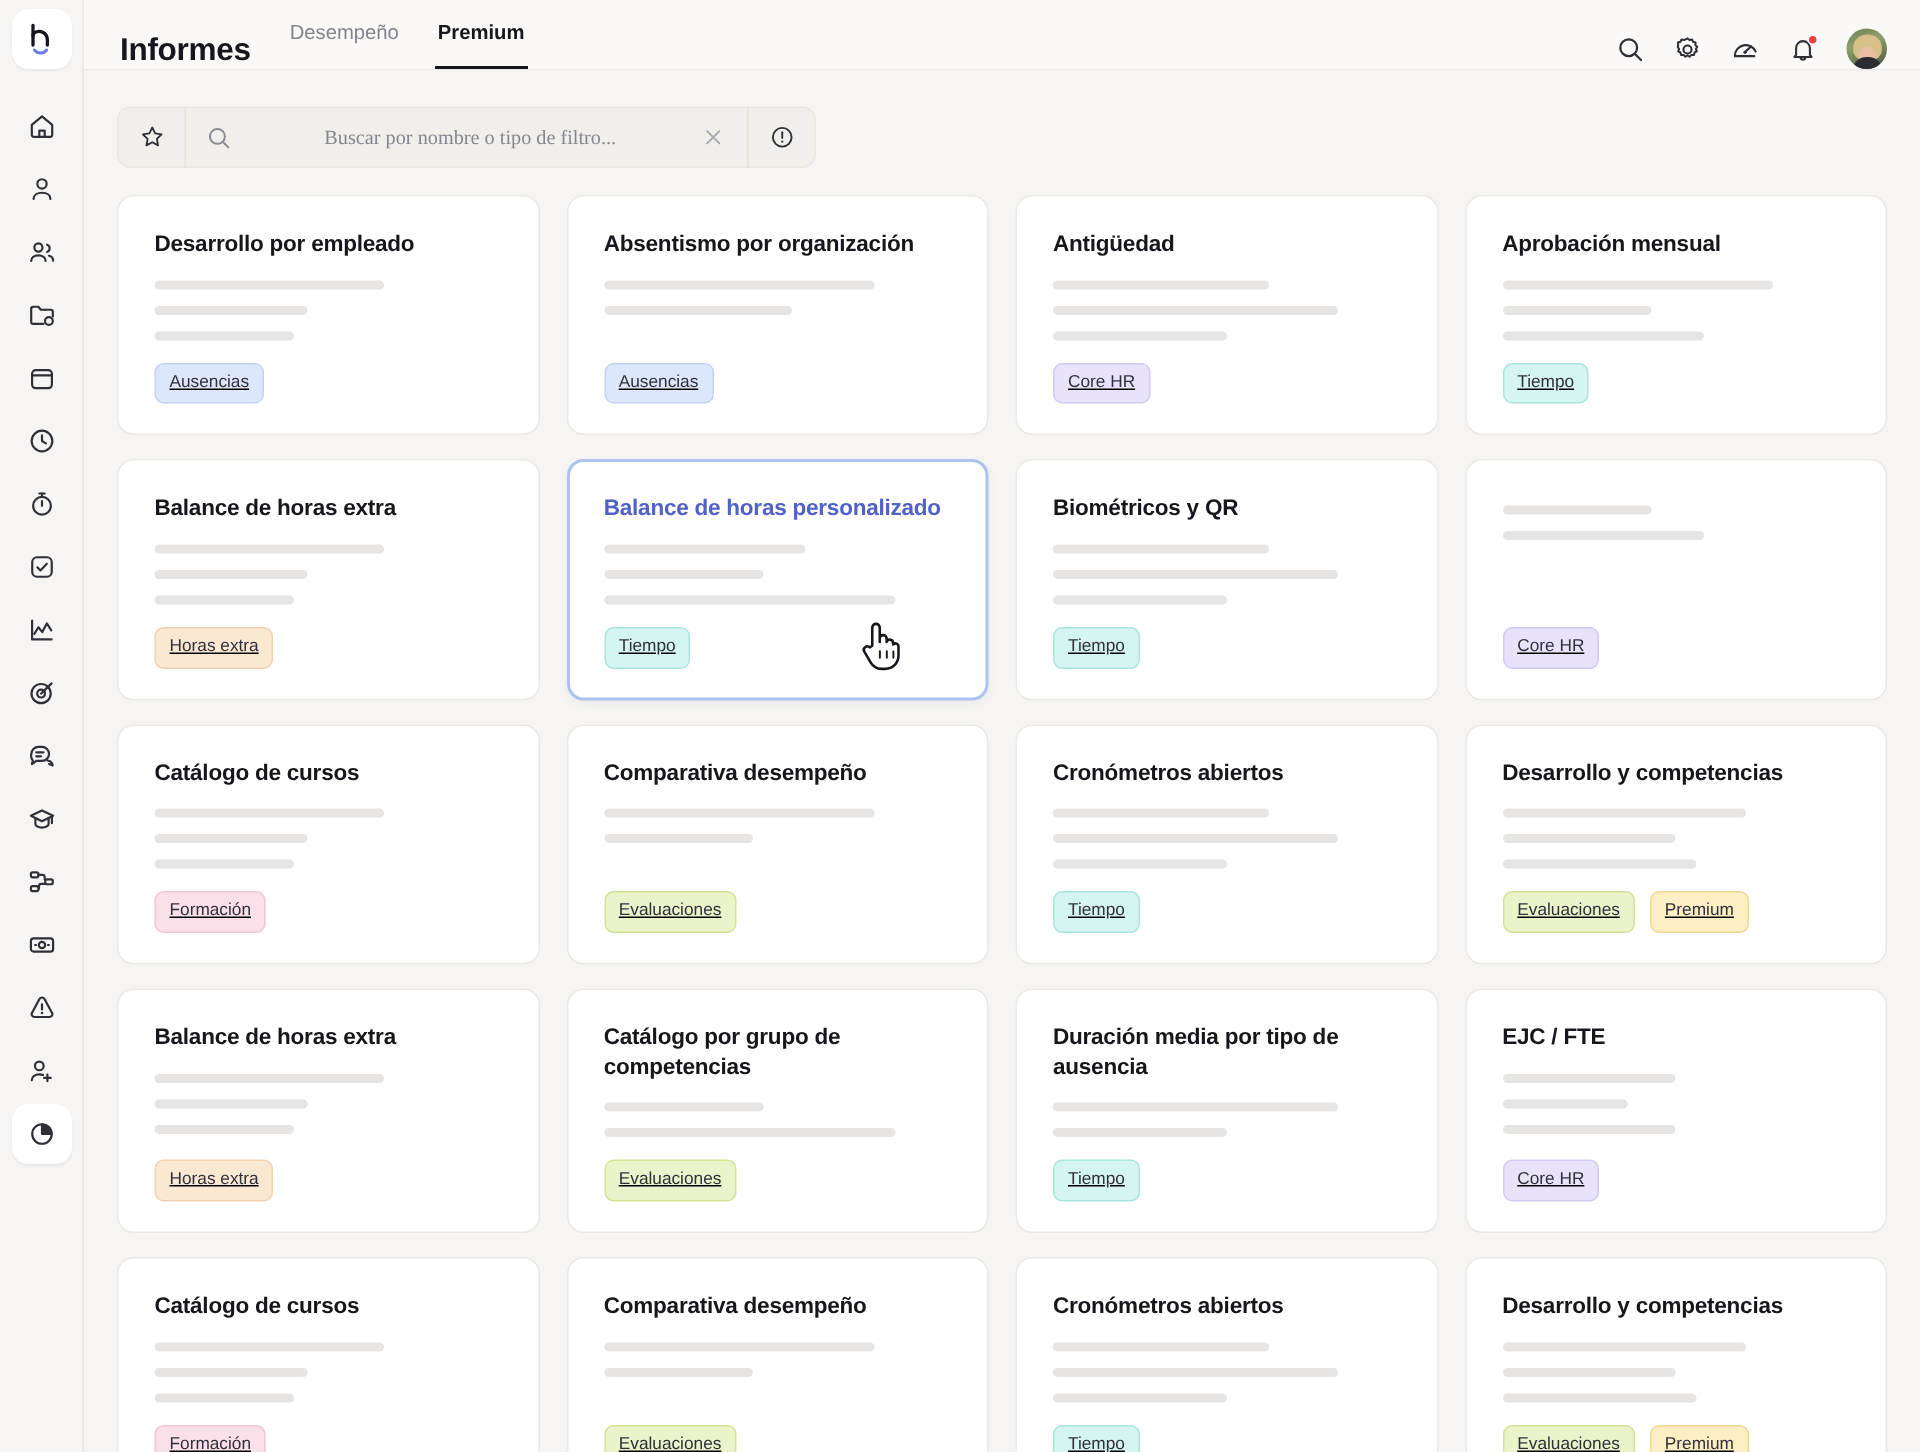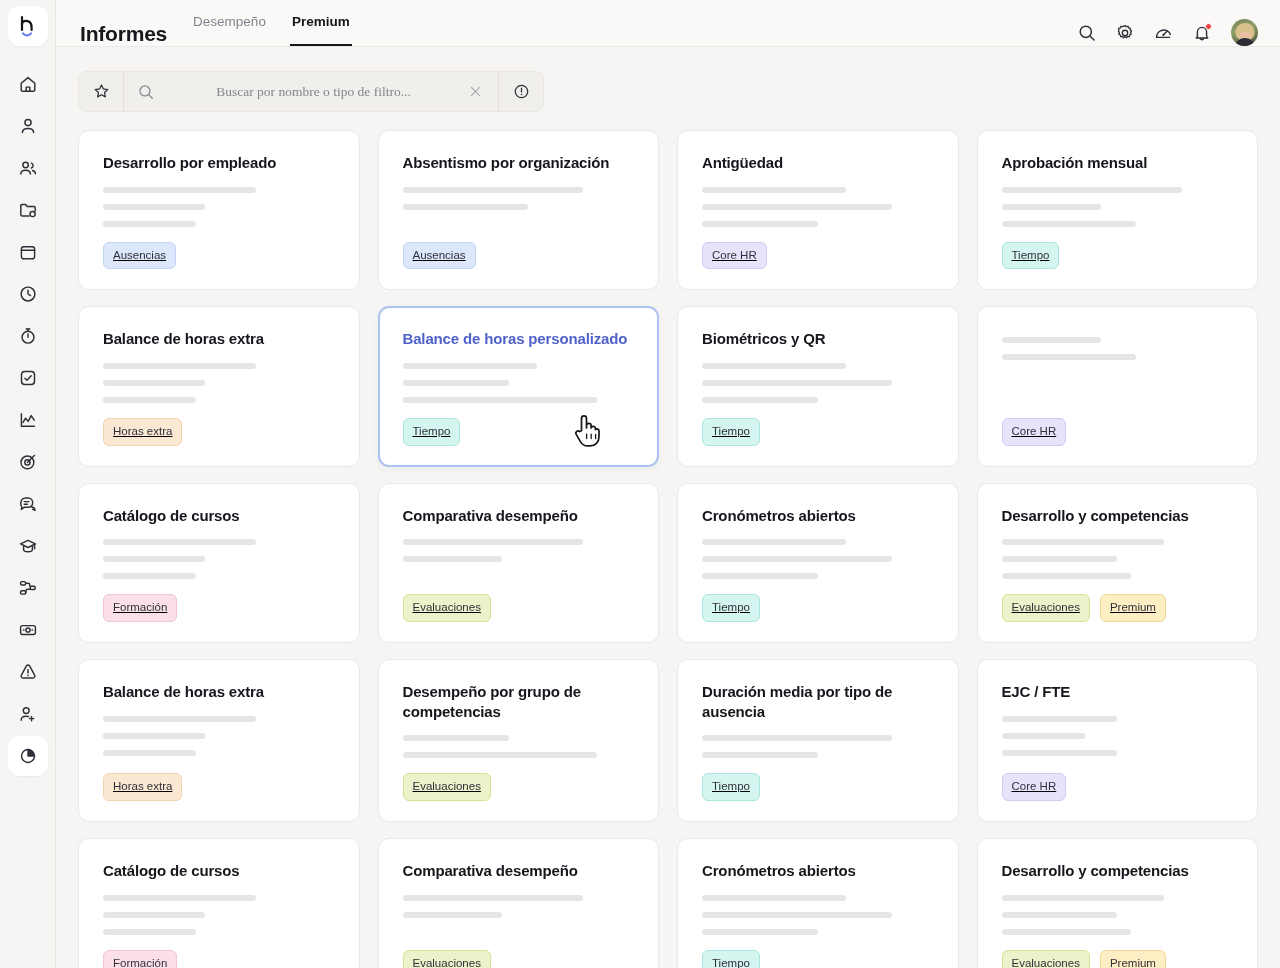--- a/index.html
+++ b/index.html
@@ -476,21 +476,21 @@
             <div class="skeleton">
               <div class="sk" style="width: 66%;"></div>
               <div class="sk" style="width: 44%;"></div>
               <div class="sk" style="width: 40%;"></div>
             </div>
             <div class="tags">
               <span class="tag" style="background: rgb(251, 232, 210); border-color: rgb(242, 210, 174); color: rgb(48, 48, 58);">Horas extra</span>
             </div>
           </div>
           <div class="card">
-            <div class="card-title">Desempeño por grupo de competencias</div>
+            <div class="card-title">Catálogo por grupo de competencias</div>
             <div class="skeleton">
               <div class="sk" style="width: 46%;"></div>
               <div class="sk" style="width: 84%;"></div>
             </div>
             <div class="tags">
               <span class="tag" style="background: rgb(234, 243, 201); border-color: rgb(210, 227, 148); color: rgb(48, 48, 58);">Evaluaciones</span>
             </div>
           </div>
           <div class="card">
             <div class="card-title">Duración media por tipo de ausencia</div>

